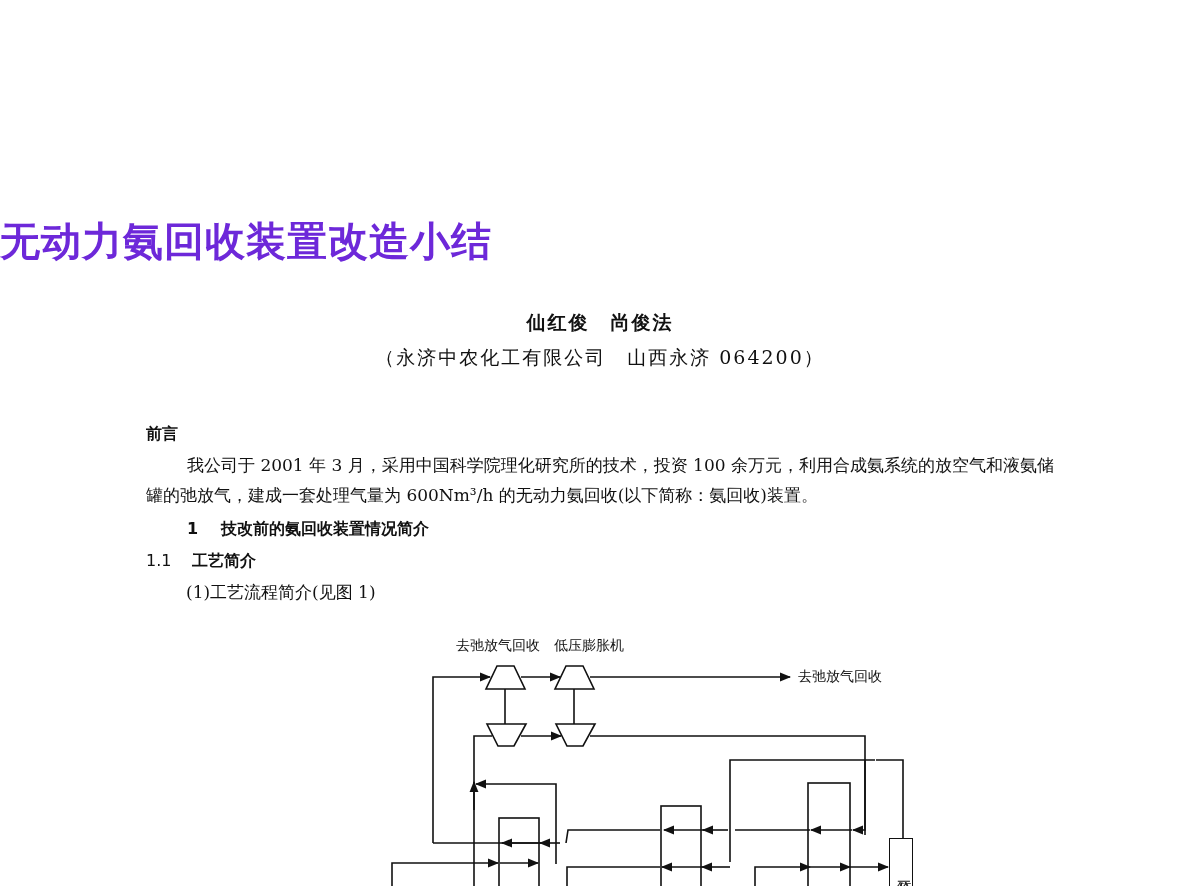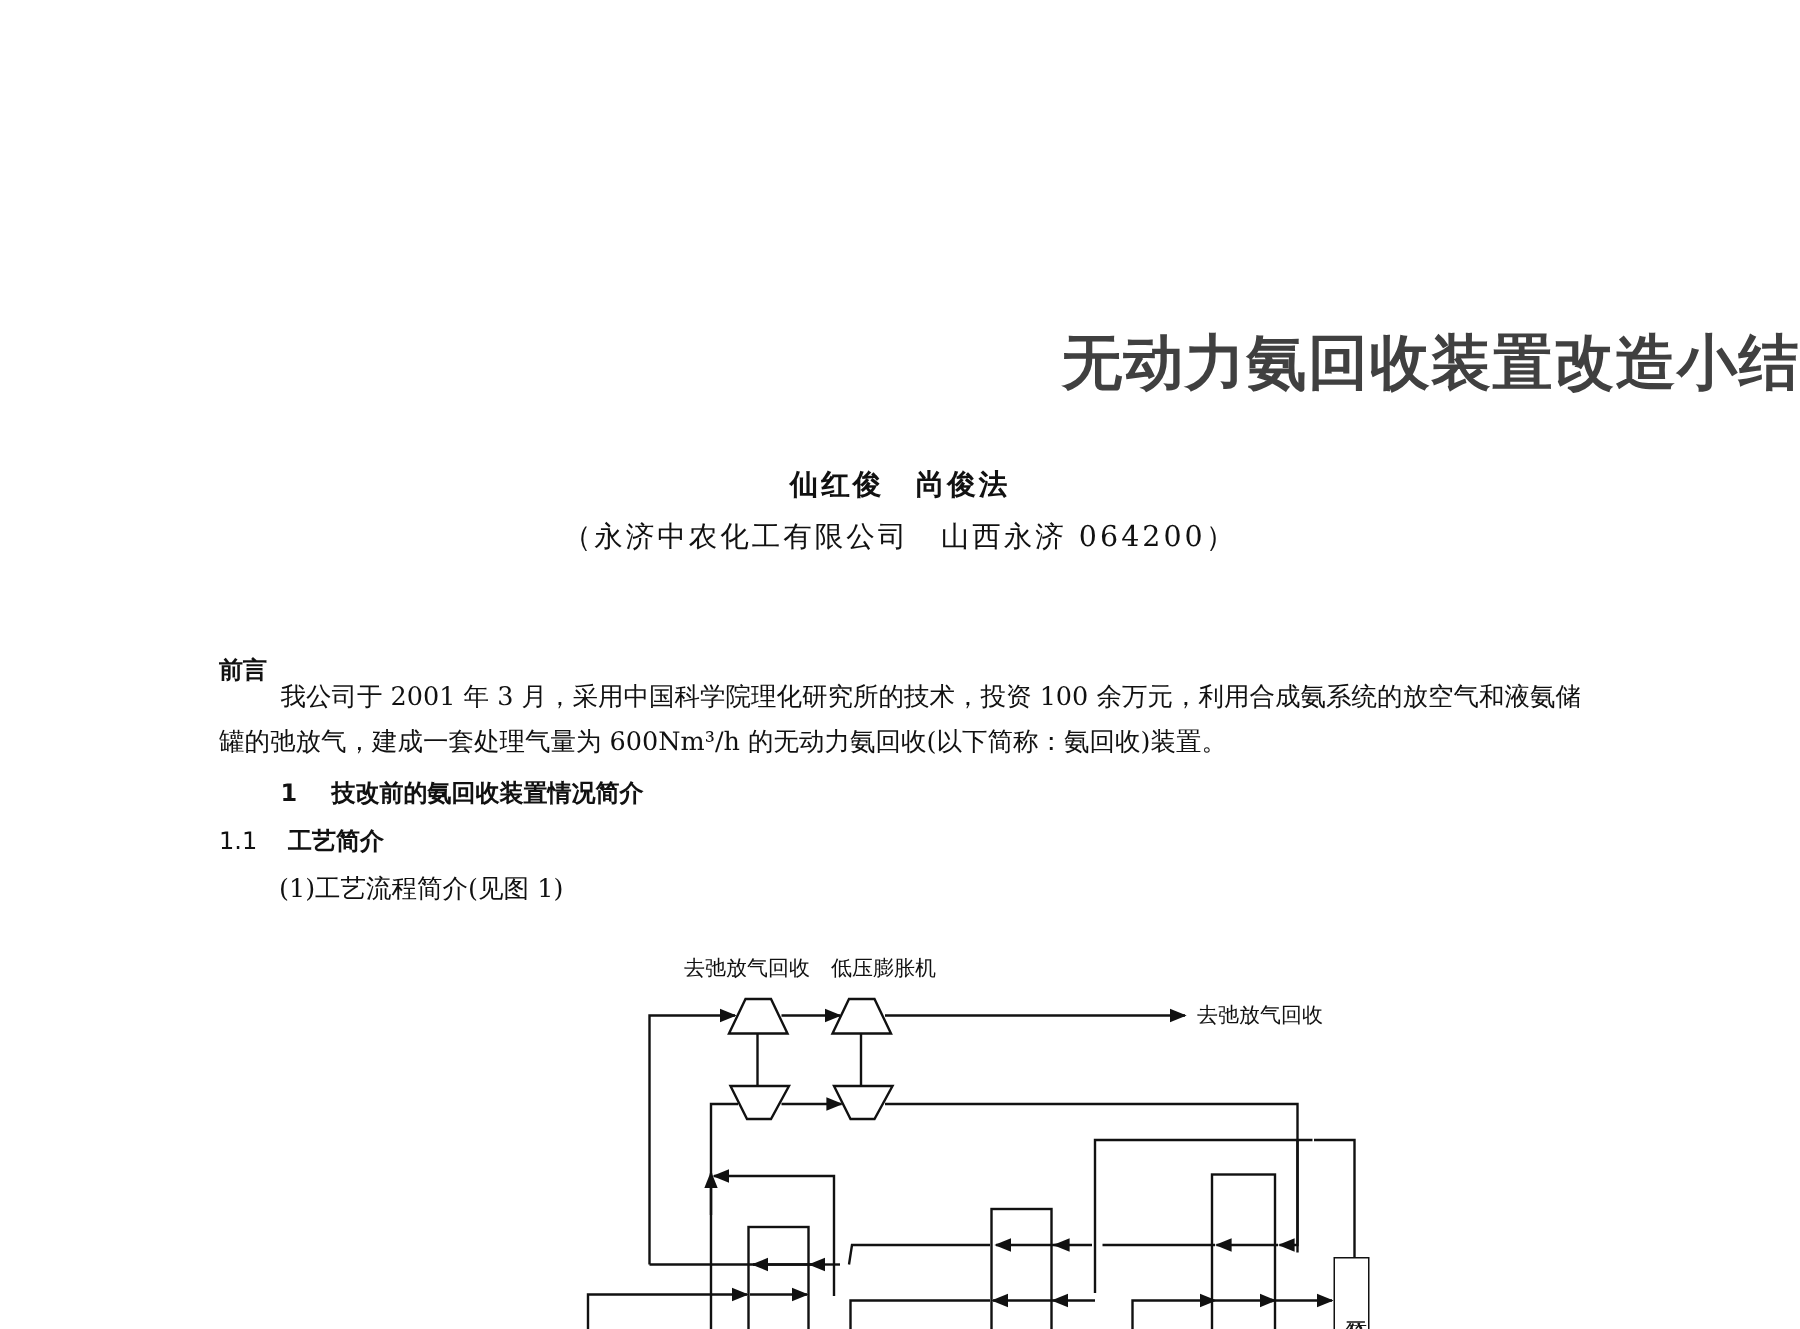--- a/index.html
+++ b/index.html
@@ -1,20 +1,20 @@
 <!DOCTYPE html>
 <html><head>
 <meta charset="utf-8">
 <style>
   html, body { margin:0; padding:0; background:#ffffff; }
   body { width:1200px; height:886px; position:relative; overflow:hidden; color:#111; font-family:"DejaVu Serif", serif; }
-  .title { position:absolute; top:214px; left:0; width:1200px; text-align:right; font-size:40px; font-weight:bold; letter-spacing:1px; font-family:"DejaVu Sans", sans-serif; color:#404040; }
+  .title { position:absolute; top:214px; left:0; width:1200px; text-align:left; font-size:40px; font-weight:bold; letter-spacing:1px; font-family:"DejaVu Sans", sans-serif; color:#6d28d9; }
   .authors { position:absolute; top:310px; left:0; width:1200px; text-align:center; font-size:19px; letter-spacing:2px;font-weight:bold; }
   .affil { position:absolute; top:345px; left:0; width:1200px; text-align:center; font-size:19px; letter-spacing:2px; }
-  .h-preface { position:absolute; top:424px; left:146px; font-size:16px; font-weight:bold; font-family:"DejaVu Sans", sans-serif;margin-top:13px; }
+  .h-preface { position:absolute; top:424px; left:146px; font-size:16px; font-weight:bold; font-family:"DejaVu Sans", sans-serif; }
   .para { position:absolute; left:146px; width:920px; font-size:17px; line-height:30px; }
   .p1 { top:450px; text-indent:41px; }
   .h1 { position:absolute; top:519px; left:146px; font-size:16px; font-weight:bold; font-family:"DejaVu Sans", sans-serif;margin-left:41px; }
   .h1 .num { display:inline-block; width:34px; }
   .h11 { position:absolute; top:551px; left:146px; font-size:16px; font-weight:bold; font-family:"DejaVu Sans", sans-serif; }
   .h11 .num { display:inline-block; width:46px; font-weight:normal; }
   .sub { position:absolute; top:581px; left:186px; font-size:17px; }
   .diagram { position:absolute; left:0; top:0; width:1200px; height:886px; pointer-events:none; }
   .dlabel { position:absolute; font-size:14px; font-family:"DejaVu Sans", sans-serif; }
   .lbl-exp { top:637px; left:456px; }

